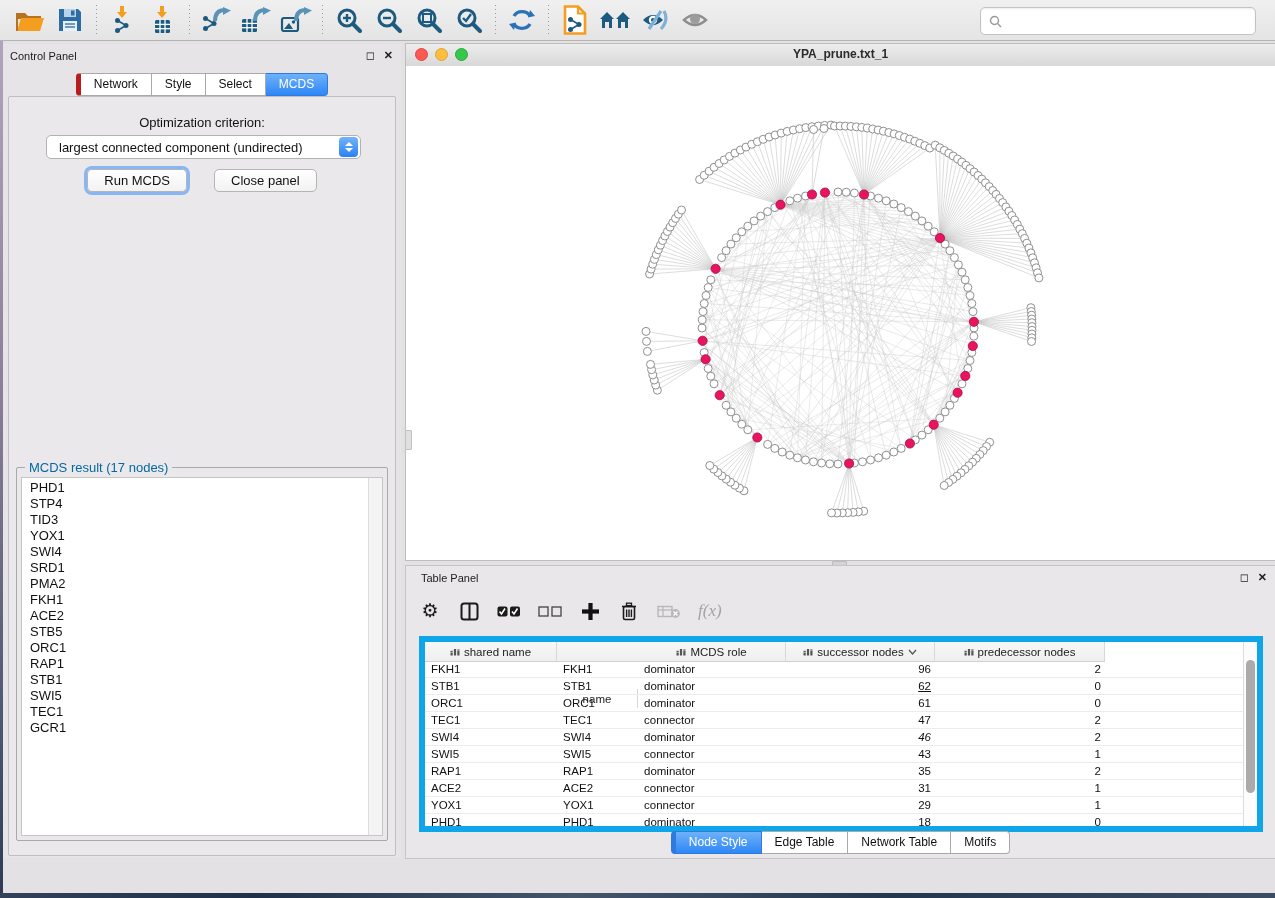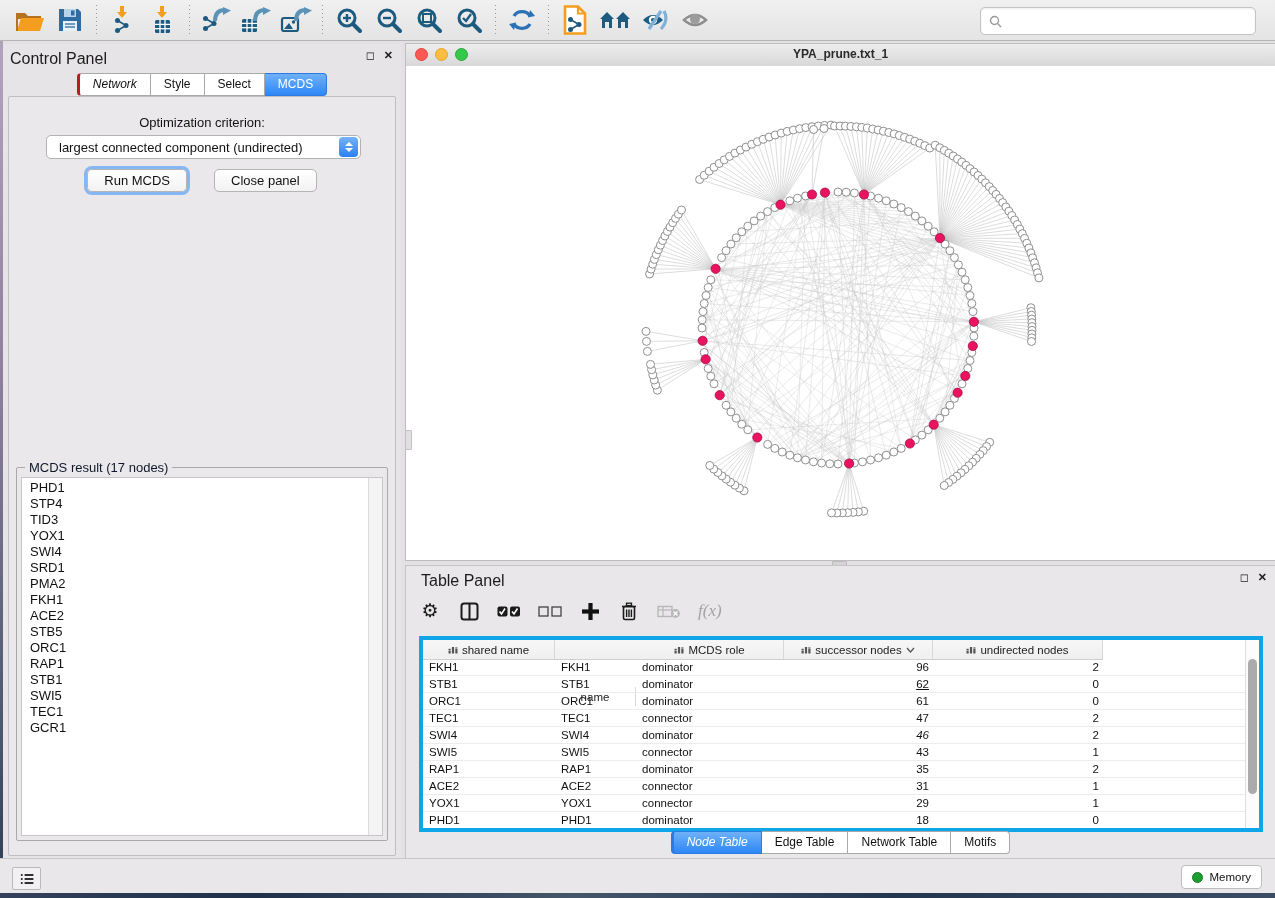--- a/index.html
+++ b/index.html
@@ -6,46 +6,46 @@
   .app{position:relative;width:1275px;height:898px;background:#e3e1e3;font-family:"Liberation Sans",sans-serif;overflow:hidden;-webkit-font-smoothing:antialiased;}
   
   .toolbar{position:absolute;left:0;top:0;width:1275px;height:41px;background:linear-gradient(#f0f0f0,#e4e4e4);border-bottom:1px solid #b4b4b4;display:flex;align-items:center;padding-left:10px;box-sizing:border-box;}
   .tb-group{display:flex;align-items:center;}
   .tb-sep{width:1px;height:30px;margin:0 6px;background-image:linear-gradient(#9a9a9a 35%,transparent 0);background-size:1px 4px;}
   .icon-btn{width:40px;height:34px;display:flex;align-items:center;justify-content:center;cursor:default;}
   .search-wrap{position:absolute;right:19px;top:7px;width:274px;height:26px;background:#fff;border:1px solid #c3c3c3;border-radius:5px;display:flex;align-items:center;box-shadow:inset 0 1px 2px rgba(0,0,0,.08);}
   .search-wrap svg{margin:0 6px 0 8px;}
   .search-input{border:none;outline:none;flex:1;height:20px;font:12px "Liberation Sans",sans-serif;background:transparent;}
   
-  .panel-title{font-size:16px;color:#1c1c1c;}
+  .panel-title{font-size:11px;color:#1c1c1c;}
   .win-btns{position:absolute;top:5px;right:8px;display:flex;gap:9px;color:#222;}
   .win-btn{font-size:11px;line-height:13px;cursor:default;}
   .win-btn.close{font-weight:bold;}
   
   .control-panel{position:absolute;left:3px;top:44px;width:398px;height:814px;background:#e6e4e6;}
   .cp-header{position:relative;height:24px;}
   .cp-title{position:absolute;left:7px;top:6px;}
   .cp-tabs{position:absolute;left:0;top:29px;width:100%;display:flex;justify-content:center;z-index:2;}
   .tab{height:21px;line-height:21px;padding:0 13px;font-size:12px;background:#fff;border:1px solid #a9a9a9;border-left:none;color:#111;}
-  .tab:first-child{border-left:3px solid #b91c1c;border-radius:4px 0 0 4px;font-style:italic;}
+  .tab:first-child{border-left:5px solid #b91c1c;border-radius:4px 0 0 4px;}
   .tab:last-child{border-radius:0 4px 4px 0;}
   .tab.active{background:linear-gradient(#6fb1f8,#2d87f6);border-color:#2d7ae0;color:#fff;}
   .cp-box{position:absolute;left:5px;top:52px;width:386px;height:758px;background:#eae8ea;border:1px solid #c0bec0;border-radius:2px;}
   .opt-label{position:absolute;left:0;top:18px;width:100%;text-align:center;font-size:13px;color:#111;}
   .opt-select{position:absolute;left:37px;top:38px;width:315px;height:24px;background:#fff;border:1px solid #b3b3b3;border-radius:5px;box-sizing:border-box;display:flex;align-items:center;}
   .opt-select .sel-text{flex:1;font-size:13px;padding-left:12px;color:#111;white-space:nowrap;}
   .sel-stepper{width:19px;height:20px;margin-right:2px;border-radius:4px;background:linear-gradient(#74b4f9,#2a80f2);display:flex;flex-direction:column;align-items:center;justify-content:center;gap:2px;}
   .chev{width:0;height:0;border-left:4px solid transparent;border-right:4px solid transparent;}
   .chev.up{border-bottom:4px solid #fff;}
   .chev.down{border-top:4px solid #fff;}
   .btn-row{position:absolute;left:0;top:72px;width:100%;display:flex;justify-content:center;gap:27px;}
   .push-btn{height:23px;padding:0 16px;background:linear-gradient(#ffffff,#f2f2f2);border:1px solid #b5b5b5;border-radius:5px;font-size:13px;color:#111;line-height:21px;}
   .push-btn.focus{box-shadow:0 0 0 3px rgba(100,165,245,.75);}
   .group-box{position:absolute;left:7px;top:370px;width:370px;height:372px;border:1px solid #aaa8aa;border-radius:2px;}
-  .group-legend{position:absolute;left:8px;top:-8px;background:#eae8ea;padding:0 4px;font-size:13px;color:#0f172a;}
+  .group-legend{position:absolute;left:8px;top:-8px;background:#eae8ea;padding:0 4px;font-size:13px;color:#0369a1;}
   .result-list{position:absolute;left:4px;top:9px;right:4px;bottom:4px;background:#fff;border:1px solid #c6c6c6;overflow:hidden;}
   .result-inner{position:absolute;left:0;top:2px;right:13px;bottom:0;padding-left:8px;}
   .result-item{font-size:13px;line-height:16px;color:#111;}
   .list-scroll{position:absolute;right:0;top:0;bottom:0;width:13px;background:#f4f4f4;border-left:1px solid #dcdcdc;}
   
   .net-window{position:absolute;left:406px;top:44px;width:869px;height:516px;background:#fff;box-shadow:0 0 0 1px #bdbdbd;}
   .net-titlebar{position:relative;height:22px;background:linear-gradient(#ededed,#d8d8d8);border-bottom:1px solid #b2b2b2;}
   .traffic{position:absolute;left:9px;top:4px;display:flex;gap:7px;}
   .light{width:13px;height:13px;border-radius:50%;box-sizing:border-box;}
   .light.red{background:#fc5954;border:1px solid #e14640;}
@@ -55,21 +55,21 @@
   .net-canvas{position:absolute;left:0;top:22px;width:869px;height:494px;background:#fff;}
   .grabber-v{position:absolute;left:-6px;top:386px;width:5px;height:18px;background:#e0e0e0;border:1px solid #c2c2c2;border-radius:1px;}
   .grabber-h{position:absolute;left:426px;bottom:-10px;width:13px;height:7px;background:#d4d4d4;border:1px solid #bdbdbd;border-radius:1px;}
   
   .table-panel{position:absolute;left:406px;top:566px;width:869px;height:292px;background:#e9e7e9;box-shadow:0 0 0 1px #c6c4c6;}
   .tp-title{position:absolute;left:15px;top:6px;}
   .tp-toolbar{position:absolute;left:13px;top:26px;height:38px;display:flex;align-items:center;gap:17px;}
   .tp-icon{display:flex;align-items:center;justify-content:center;min-width:22px;height:26px;}
   .gear-glyph{font-size:19px;color:#1b1b1b;line-height:20px;}
   .fx-glyph{font-family:"Liberation Serif",serif;font-style:italic;font-size:17px;color:#a3a3a3;}
-  .table-box{position:absolute;left:13px;top:70px;width:844px;height:196px;background:#fff;border:4px solid #0ea5e9;box-sizing:border-box;overflow:hidden;}
+  .table-box{position:absolute;left:13px;top:70px;width:844px;height:196px;background:#fff;border:6px solid #0ea5e9;box-sizing:border-box;overflow:hidden;}
   .thead{position:absolute;left:0;top:0;height:19px;display:flex;background:linear-gradient(#f7f7f7,#efefef);border-bottom:1px solid #cfcfcf;}
   .th{display:flex;align-items:center;justify-content:center;gap:4px;font-size:11.5px;color:#222;border-right:1px solid #d8d8d8;box-sizing:border-box;height:19px;}
   .trow{display:flex;height:16px;border-bottom:1px solid #ececec;}
   .td{font-size:11.5px;color:#111;line-height:16px;box-sizing:border-box;padding:0 6px;white-space:nowrap;overflow:hidden;}
   .td.num{text-align:right;padding-right:4px;}
   .tbody{position:absolute;left:0;top:19px;right:0;bottom:0;}
   .tscroll{position:absolute;right:0;top:0;bottom:0;width:13px;background:#fcfcfc;border-left:1px solid #ddd;}
   .tthumb{position:absolute;left:2px;right:2px;top:10%;height:72%;background:#ababab;border-radius:5px;}
   .tp-tabs{position:absolute;left:0;bottom:4px;width:100%;display:flex;justify-content:center;}
   
@@ -1040,21 +1040,21 @@
           <div class="th" style="width: 170px;">
             <span><svg width="10" height="9" viewBox="0 0 10 9">
                 <g fill="#555">
                   <rect x="0.5" y="5.5" width="2.2" height="3"></rect>
                   <rect x="3.9" y="2" width="2.2" height="6.5"></rect>
                   <rect x="7.3" y="4" width="2.2" height="4.5"></rect>
                   <rect x="0.5" y="3.8" width="2.2" height="1.2"></rect>
                   <rect x="7.3" y="2.4" width="2.2" height="1.2"></rect>
                 </g>
               </svg></span>
-            <span>undirected nodes</span>
+            <span>predecessor nodes</span>
           </div>
         </div>
       <div class="tbody" id="tbody">
           <div class="trow">
             <div class="td" style="width: 132px;">FKH1</div>
             <div class="td" style="width: 81px;">FKH1</div>
             <div class="td" style="width: 148px;">dominator</div>
             <div class="td num" style="width: 149px;">96</div>
             <div class="td num" style="width: 170px;">2</div>
           </div>
@@ -1120,40 +1120,22 @@
             <div class="td" style="width: 148px;">dominator</div>
             <div class="td num" style="width: 149px;">18</div>
             <div class="td num" style="width: 170px;">0</div>
           </div>
         </div>
       <div class="tscroll">
           <div class="tthumb"></div>
         </div>
     </div>
     <div class="tp-tabs" id="tp-tabs">
-        <div class="tab active">Node Table</div>
+        <div class="tab active">Node Style</div>
         <div class="tab">Edge Table</div>
         <div class="tab">Network Table</div>
         <div class="tab">Motifs</div>
       </div>
   </div>
 
-  <div class="status-bar">
-    <div class="list-btn">
-      <svg width="14" height="12" viewBox="0 0 14 12">
-          <g stroke="#1b1b1b" stroke-width="1.8">
-            <line x1="0.9" y1="2" x2="2.6" y2="2"></line>
-            <line x1="4.6" y1="2" x2="13.4" y2="2"></line>
-            <line x1="0.9" y1="6" x2="2.6" y2="6"></line>
-            <line x1="4.6" y1="6" x2="13.4" y2="6"></line>
-            <line x1="0.9" y1="10" x2="2.6" y2="10"></line>
-            <line x1="4.6" y1="10" x2="13.4" y2="10"></line>
-          </g>
-        </svg>
-    </div>
-    <div class="memory-btn">
-      <span class="mem-dot"></span>
-      <span>Memory</span>
-    </div>
-  </div>
 
   <div class="desktop-strip"></div>
 </div>
 
 </body></html>

